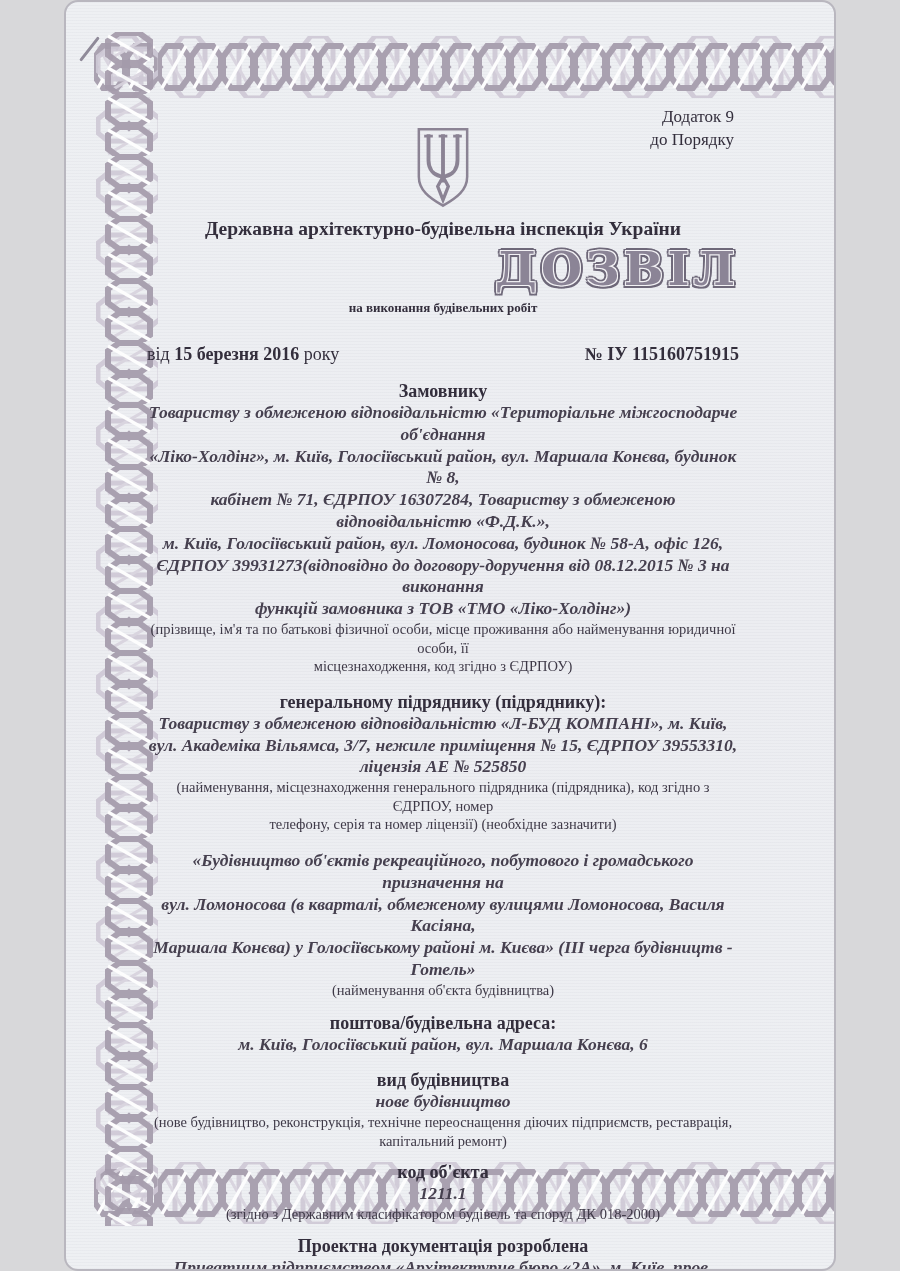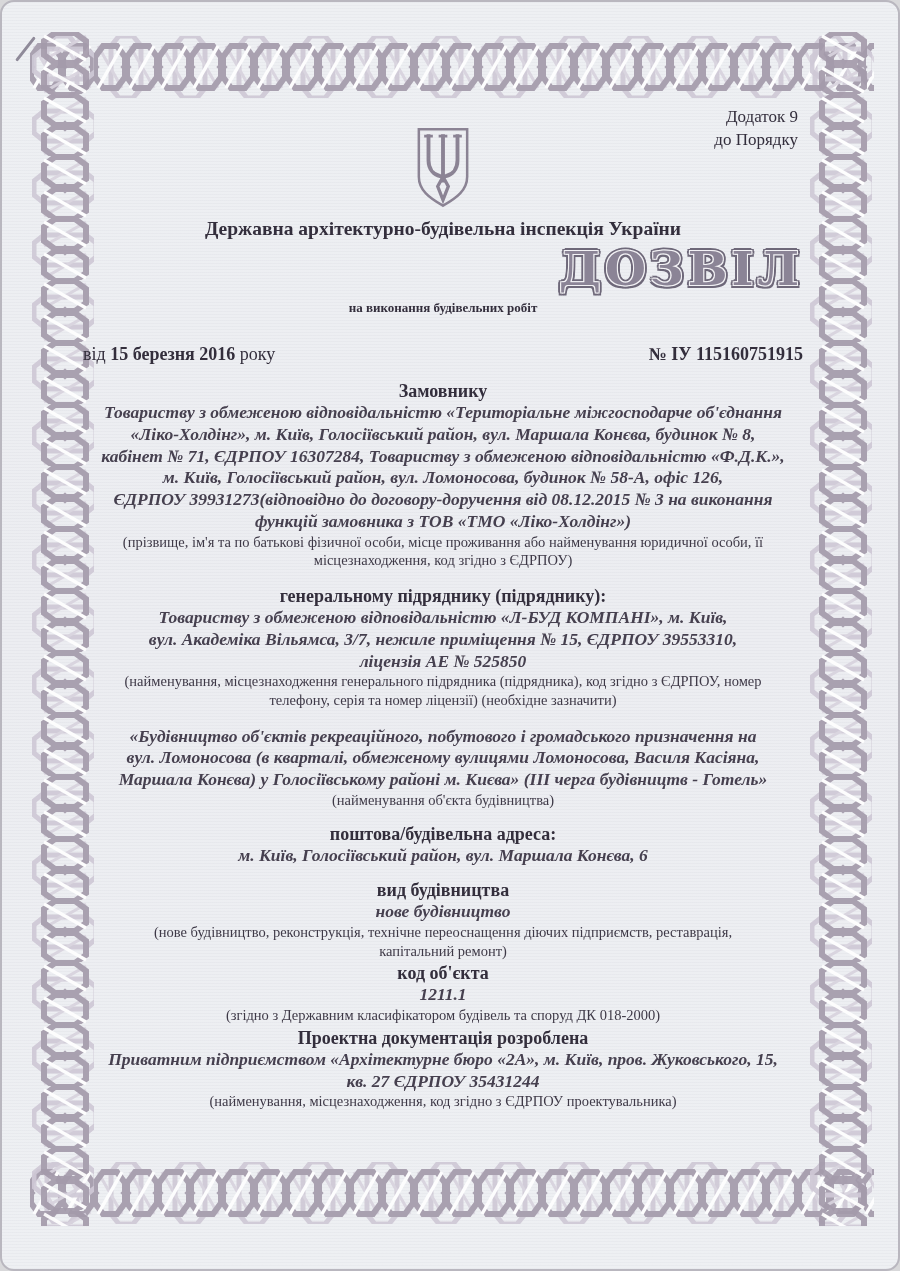--- a/index.html
+++ b/index.html
@@ -1,18 +1,18 @@
 <!DOCTYPE html>
 <html><head>
 <meta charset="utf-8">
 <style>
   * { margin:0; padding:0; box-sizing:border-box; }
   html,body { background:#d8d8da; }
   .page {
-    position:relative; width:900px; height:1271px; margin:0 auto;
+    position:relative; width:772px; height:1271px; margin:0 auto;
     background:
       repeating-linear-gradient(0deg, rgba(130,130,150,0.05) 0 1px, rgba(255,255,255,0) 1px 3px),
       linear-gradient(180deg, #eef0f3 0%, #ecedf1 50%, #eef0f3 100%);
     border:2px solid #b9b7bf; border-radius:14px; overflow:hidden;
     font-family:"Liberation Serif", serif; color:#3e3947;
   }
   .border-strip { position:absolute; opacity:0.92; }
   .strip-top    { left:28px;  top:34px;    width:844px; height:62px; }
   .strip-bottom { left:28px;  top:1160px;  width:844px; height:62px; }
   .strip-left   { left:30px;  top:30px;    width:62px;  height:1194px; }
@@ -38,21 +38,21 @@
   .meta-row { margin-top:28px; display:flex; justify-content:space-between; align-items:baseline; font-size:18px; color:#332e3c; }
   .meta-row b { font-weight:700; }
   .granted { margin-top:10px; text-align:center; font-size:18px; font-weight:700; color:#332e3c; }
   .sec-heading { margin-top:16px; text-align:center; font-size:18px; font-weight:700; color:#332e3c; }
   .sec-value {
     text-align:center; font:italic 700 17.5px/21.8px "Liberation Serif", serif;
     color:#46404f; white-space:pre-line;
     text-decoration-thickness:1.5px; text-underline-offset:4px;
   }
   .sec-note { text-align:center; font-size:14.5px; line-height:18.6px; color:#3e3947; white-space:pre-line; }
-  .mt14 { margin-top:14px; } .mt16 { margin-top:16px; } .mt2 { margin-top:3px; }
+  .mt14 { margin-top:14px; } .mt16 { margin-top:16px; } .mt2 { margin-top:12px; }
 </style>
 </head>
 <body>
 
 <div class="page">
 
   <svg class="border-strip strip-top" width="844" height="62">
     <defs>
       <pattern id="chainH" patternUnits="userSpaceOnUse" width="64" height="62">
         <polygon points="17,10 25,0 39,0 47,10 47,52 39,62 25,62 17,52" fill="none" stroke="#cfc9d6" stroke-width="5"></polygon>

